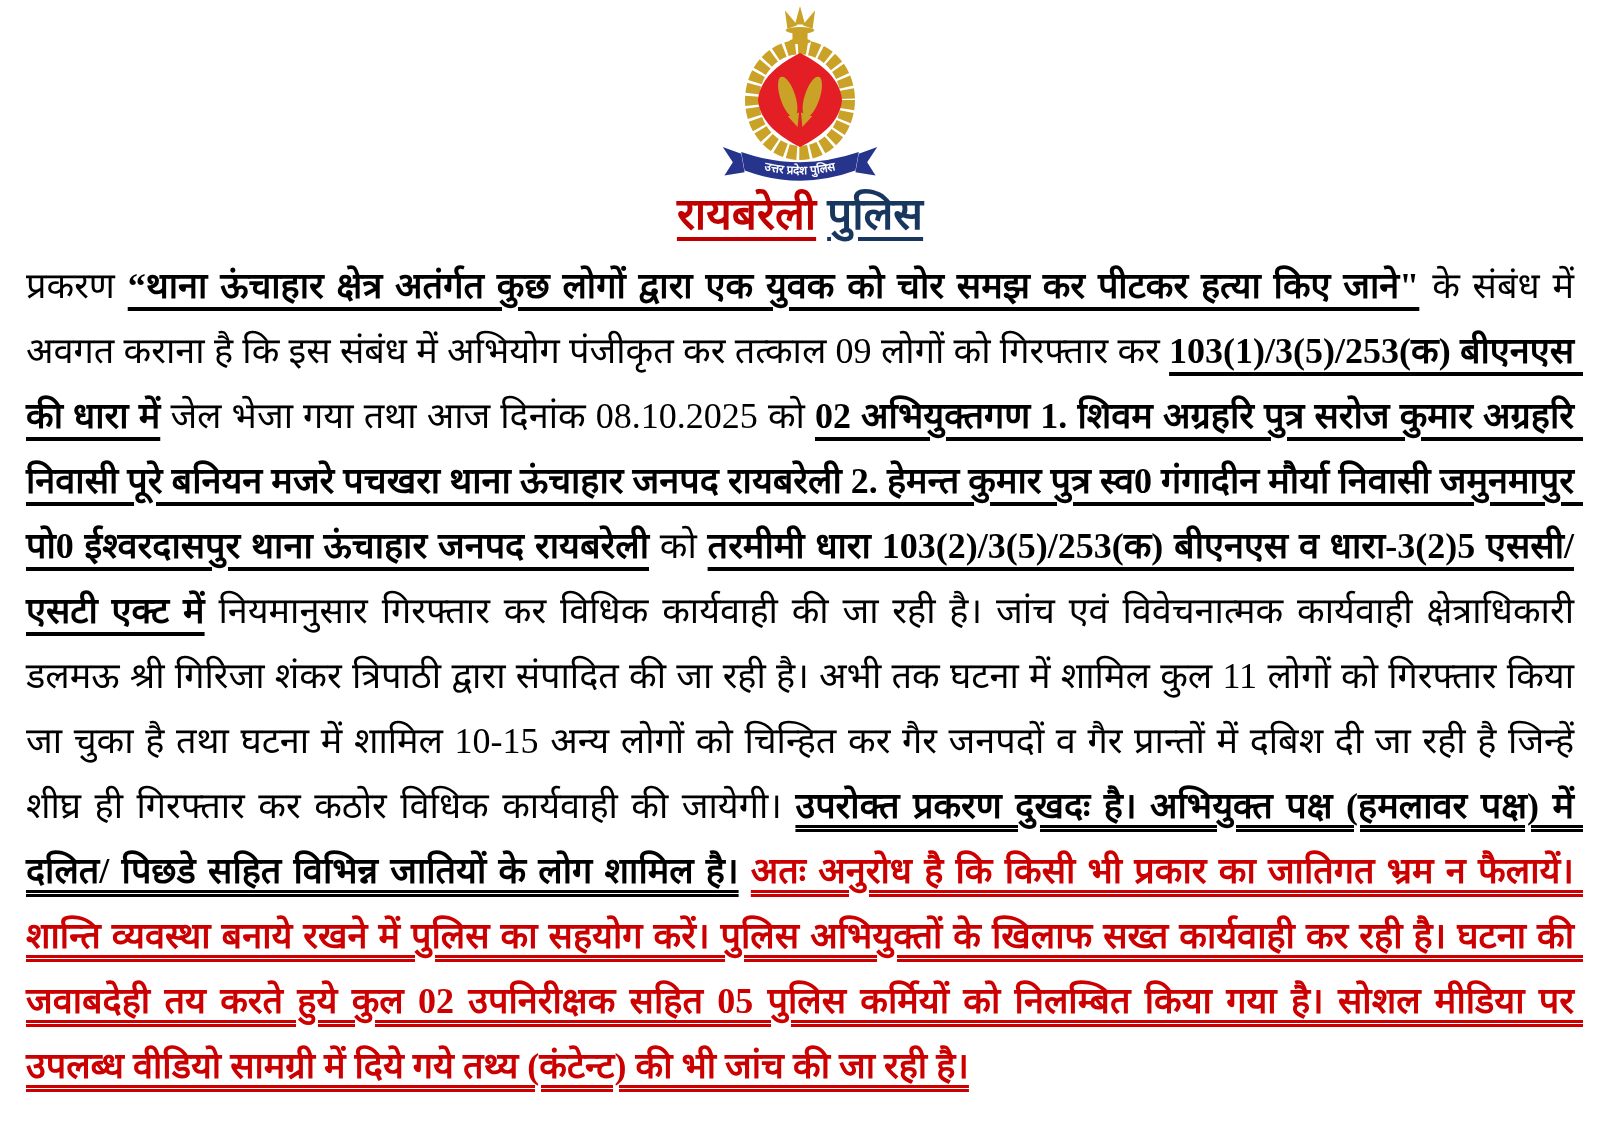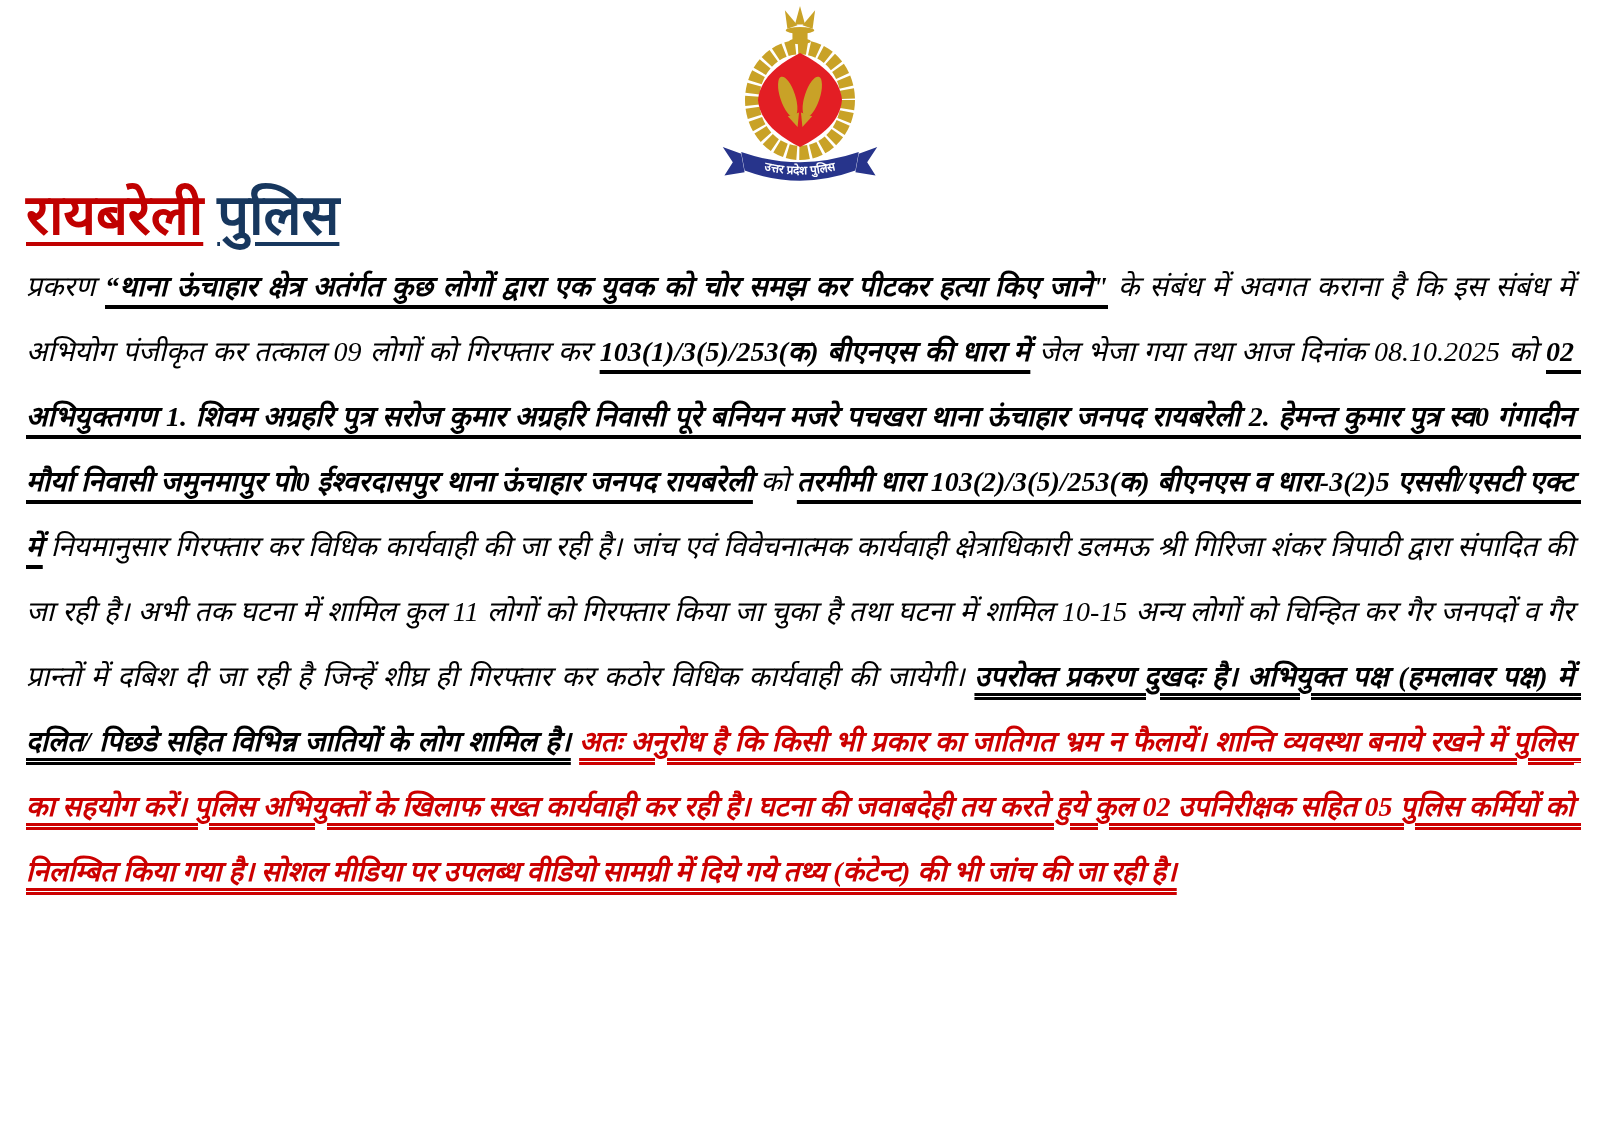--- a/index.html
+++ b/index.html
@@ -5,31 +5,31 @@
   html,body{margin:0;padding:0;}
   body{
     width:1600px;height:1131px;background:#ffffff;
     font-family:"Liberation Serif","DejaVu Serif",serif;
     overflow:hidden;
   }
   .page{box-sizing:border-box;width:1600px;height:1131px;padding:0 26px;overflow:hidden;}
   .logo-wrap{text-align:center;margin:6px 0 0 0;}
   .logo{display:inline-block;}
   .title{
-    font-weight:700;font-size:56px;line-height:54px;margin-top:0;
+    text-align:center;font-weight:700;font-size:44px;line-height:54px;margin-top:0;
     letter-spacing:0;
   }
   .title .district{
     color:#C00000;text-decoration:underline;text-decoration-thickness:4px;text-underline-offset:8px;
   }
   .title .force{
     color:#17375E;text-decoration:underline;text-decoration-thickness:4px;text-underline-offset:8px;
   }
   .content{
-    margin-top:12px;font-size:28px;line-height:65px;text-align:justify;color:#000000;font-style:italic;
+    margin-top:12px;font-size:36px;line-height:65px;text-align:justify;color:#000000;
   }
   .run{white-space:pre-wrap;}
   .run.b{font-weight:700;}
   .run.u1{
     text-decoration-line:underline;text-decoration-style:solid;
     text-decoration-thickness:3.5px;text-underline-offset:9px;
   }
   .run.u2{
     text-decoration-line:underline;text-decoration-style:double;
     text-decoration-thickness:3px;text-underline-offset:7px;

